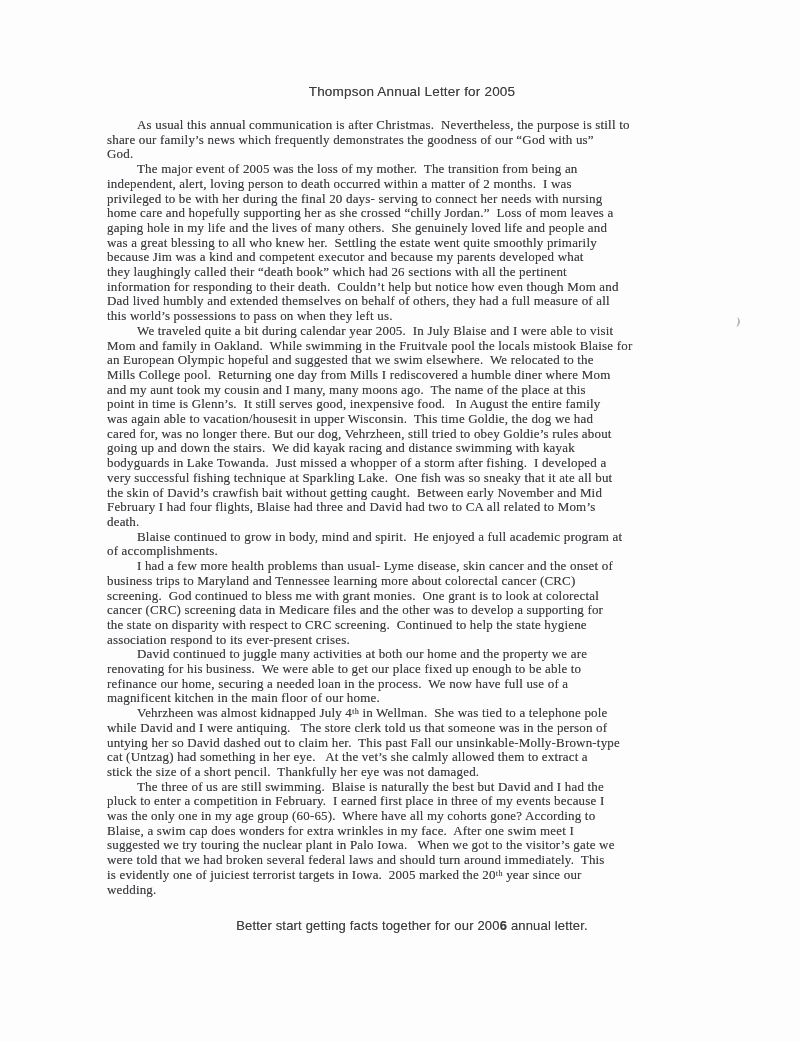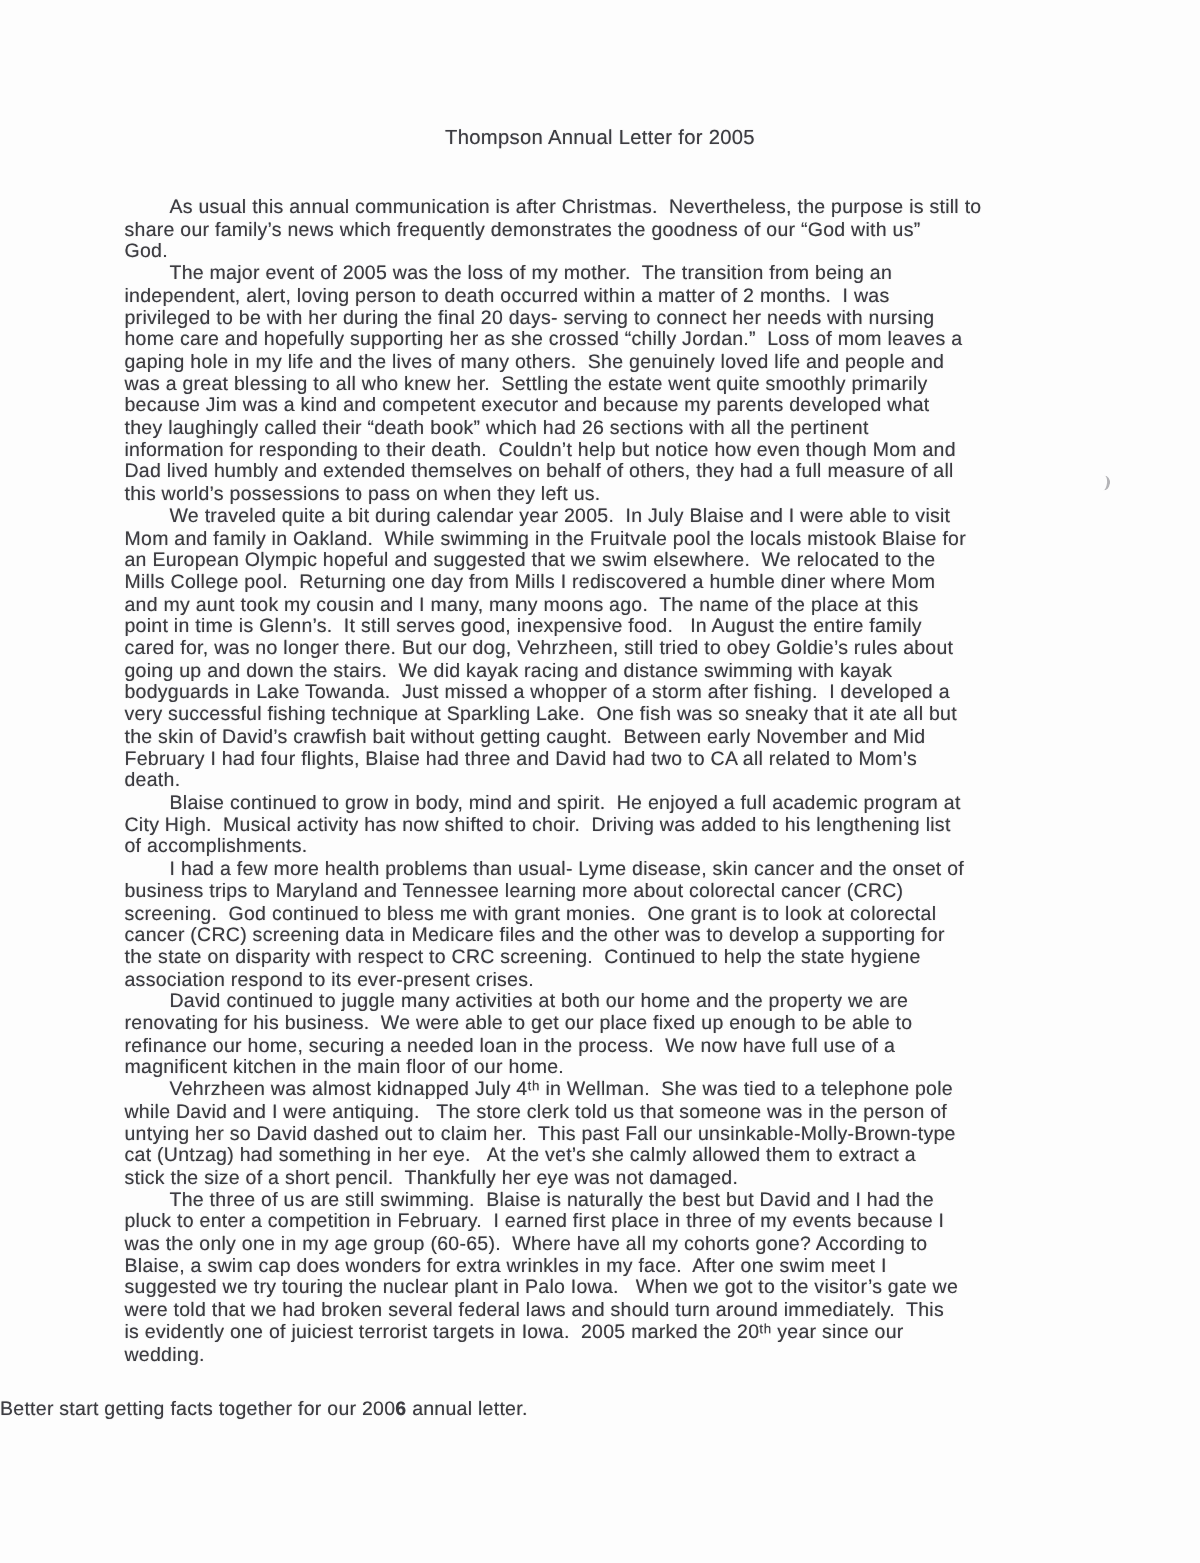--- a/index.html
+++ b/index.html
@@ -5,40 +5,43 @@
   html, body { margin: 0; padding: 0; background: #ffffff; }
   .page {
     position: relative;
     width: 800px;
     height: 1042px;
     background: #fdfdfd;
     font-family: "Liberation Sans", "DejaVu Sans", sans-serif;
     color: #3c3c41;
     overflow: hidden;
     box-sizing: border-box;
+    padding-left: 24px;
   }
   .title {
     padding-top: 84px;
     text-align: center;
     font-size: 13.5px;
     line-height: 15px;
     letter-spacing: 0.2px;
     text-shadow: 0 0 0.6px rgba(60,60,66,0.55);
   }
   .letter-body {
-    margin: 32px 78px 0 83px;
+    margin: 19px 78px 0 83px;
     font-size: 13px;
     line-height: 14.7px;
     letter-spacing: 0.18px;
     text-shadow: 0 0 0.6px rgba(60,60,66,0.55);
+    font-family: Liberation Serif, serif;
   }
   .line { white-space: pre; }
   .line.first { text-indent: 30px; }
   .closing {
     margin-top: 21px;
+    text-align: center;
     font-size: 13px;
     letter-spacing: 0.18px;
     text-shadow: 0 0 0.6px rgba(60,60,66,0.55);
   }
   .closing .bold { font-weight: bold; }
   .scan-artifact {
     position: absolute;
     left: 733px;
     top: 317px;
     width: 5px;
@@ -72,31 +75,31 @@
         <div class="line">Dad lived humbly and extended themselves on behalf of others, they had a full measure of all</div>
         <div class="line">this world’s possessions to pass on when they left us.</div>
       </div>
       <div class="paragraph">
         <div class="line first">We traveled quite a bit during calendar year 2005.  In July Blaise and I were able to visit</div>
         <div class="line">Mom and family in Oakland.  While swimming in the Fruitvale pool the locals mistook Blaise for</div>
         <div class="line">an European Olympic hopeful and suggested that we swim elsewhere.  We relocated to the</div>
         <div class="line">Mills College pool.  Returning one day from Mills I rediscovered a humble diner where Mom</div>
         <div class="line">and my aunt took my cousin and I many, many moons ago.  The name of the place at this</div>
         <div class="line">point in time is Glenn’s.  It still serves good, inexpensive food.   In August the entire family</div>
+        <div class="line">was again able to vacation/housesit in upper Wisconsin.  This time Goldie, the dog we had</div>
         <div class="line">cared for, was no longer there. But our dog, Vehrzheen, still tried to obey Goldie’s rules about</div>
         <div class="line">going up and down the stairs.  We did kayak racing and distance swimming with kayak</div>
         <div class="line">bodyguards in Lake Towanda.  Just missed a whopper of a storm after fishing.  I developed a</div>
         <div class="line">very successful fishing technique at Sparkling Lake.  One fish was so sneaky that it ate all but</div>
         <div class="line">the skin of David’s crawfish bait without getting caught.  Between early November and Mid</div>
         <div class="line">February I had four flights, Blaise had three and David had two to CA all related to Mom’s</div>
         <div class="line">death.</div>
       </div>
       <div class="paragraph">
         <div class="line first">Blaise continued to grow in body, mind and spirit.  He enjoyed a full academic program at</div>
-        <div class="line">City High.  Musical activity has now shifted to choir.  Driving was added to his lengthening list</div>
         <div class="line">of accomplishments.</div>
       </div>
       <div class="paragraph">
         <div class="line first">I had a few more health problems than usual- Lyme disease, skin cancer and the onset of</div>
         <div class="line">business trips to Maryland and Tennessee learning more about colorectal cancer (CRC)</div>
         <div class="line">screening.  God continued to bless me with grant monies.  One grant is to look at colorectal</div>
         <div class="line">cancer (CRC) screening data in Medicare files and the other was to develop a supporting for</div>
         <div class="line">the state on disparity with respect to CRC screening.  Continued to help the state hygiene</div>
         <div class="line">association respond to its ever-present crises.</div>
       </div>

